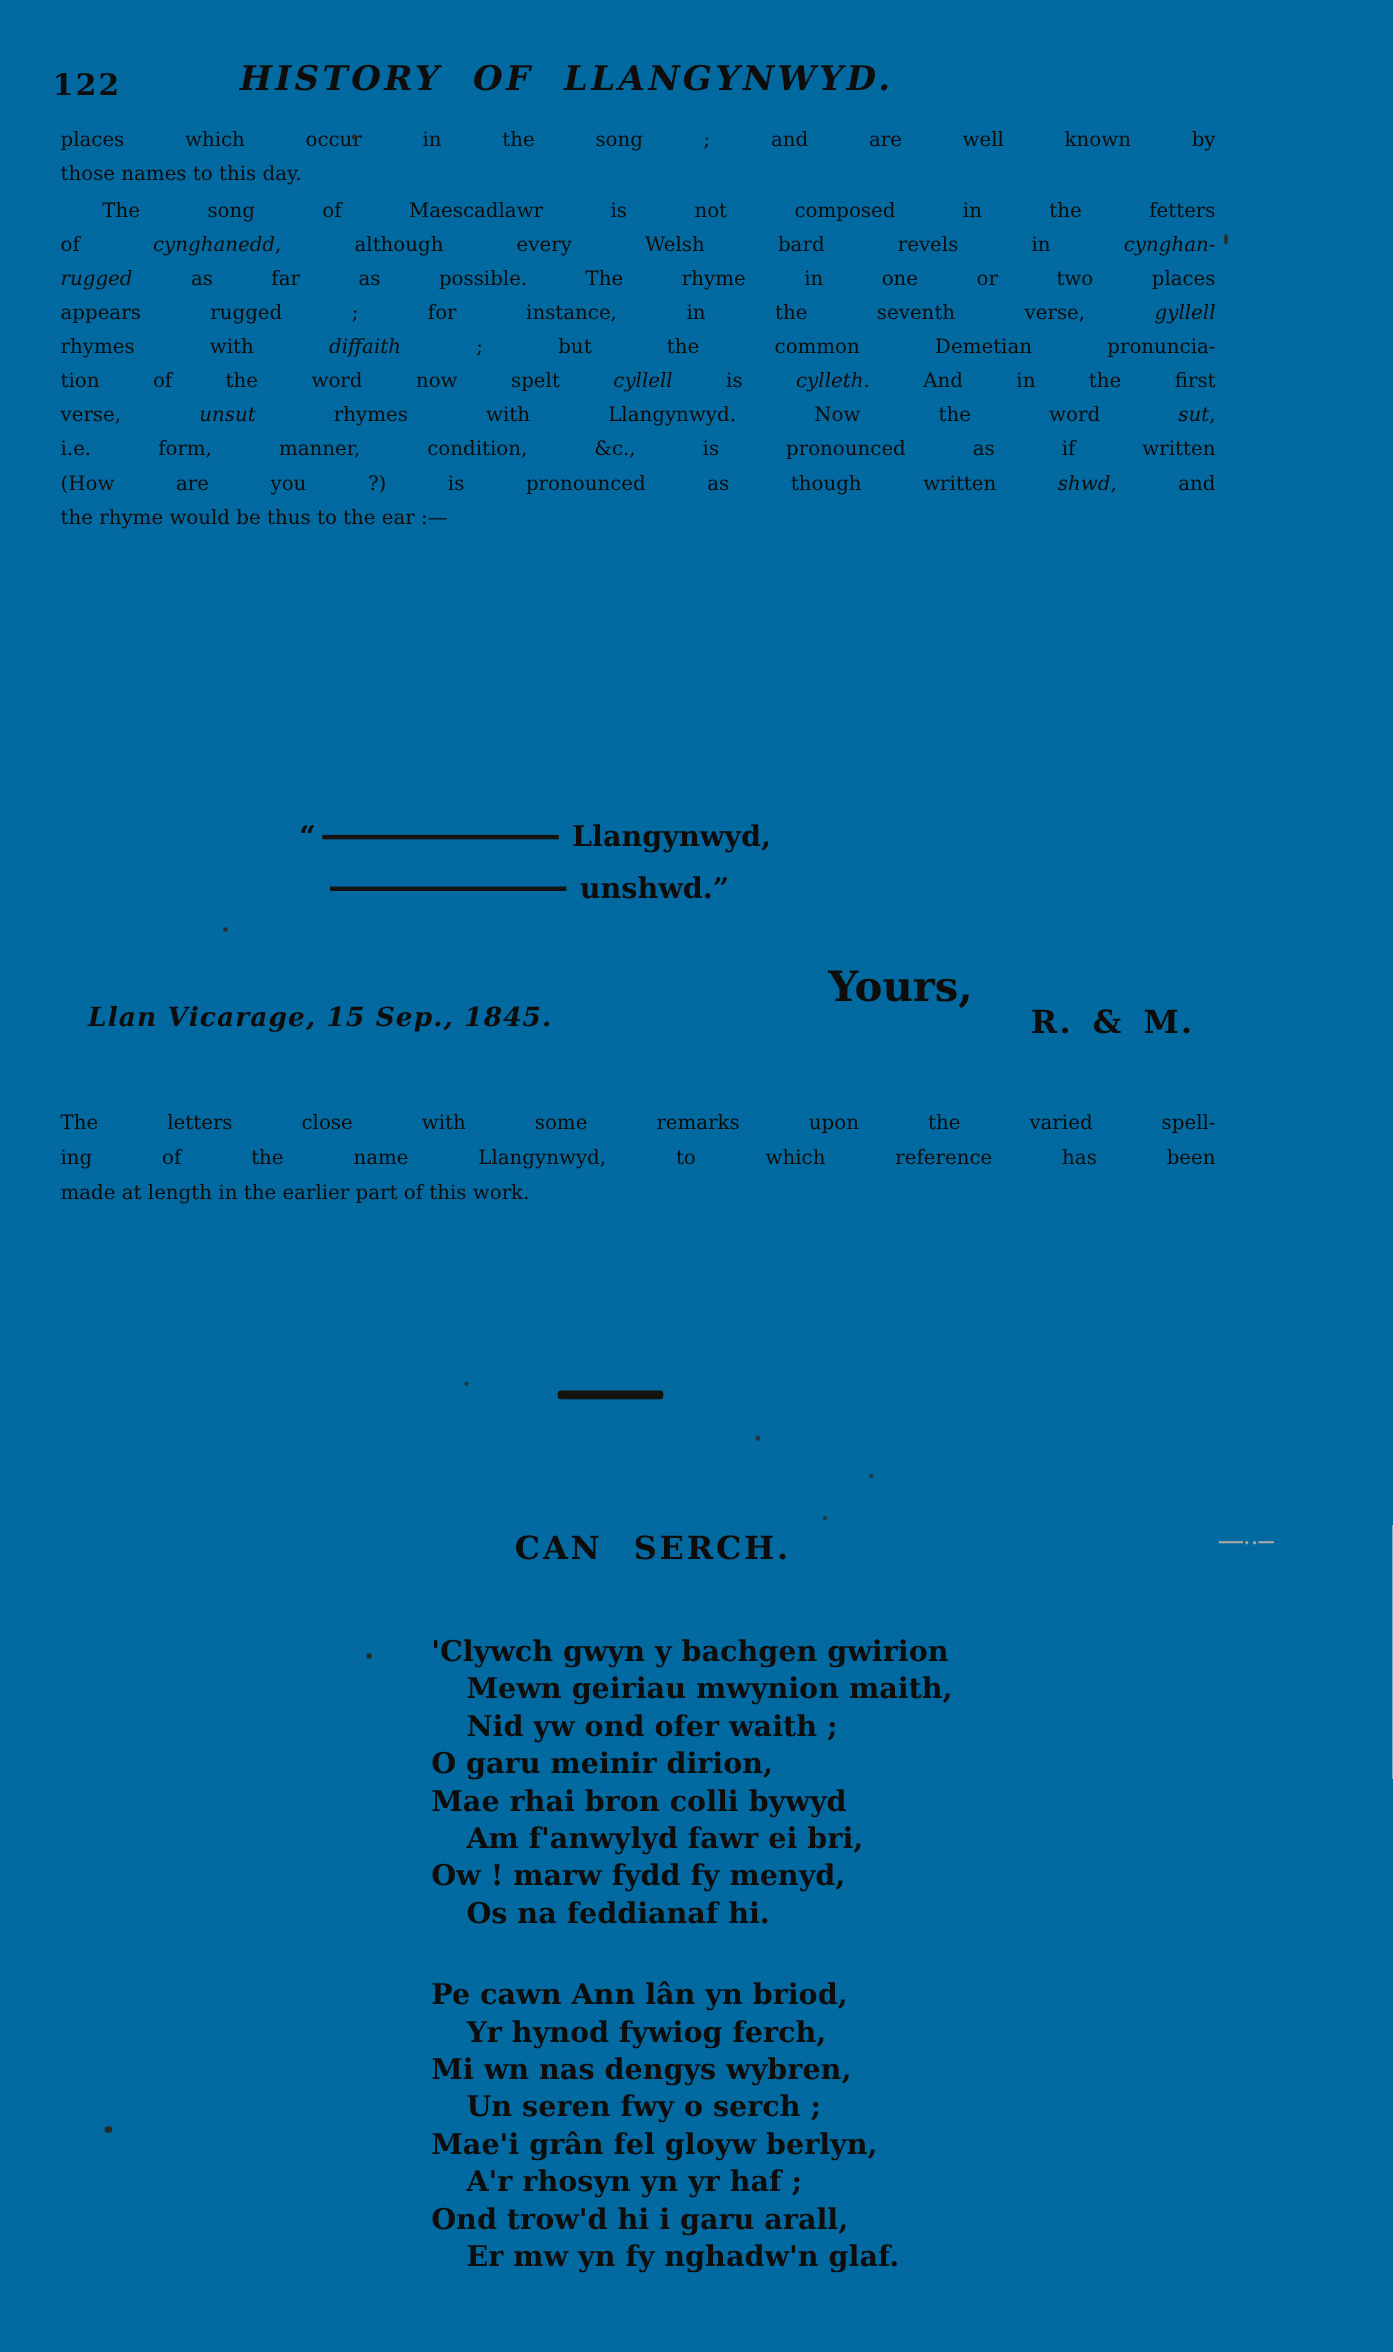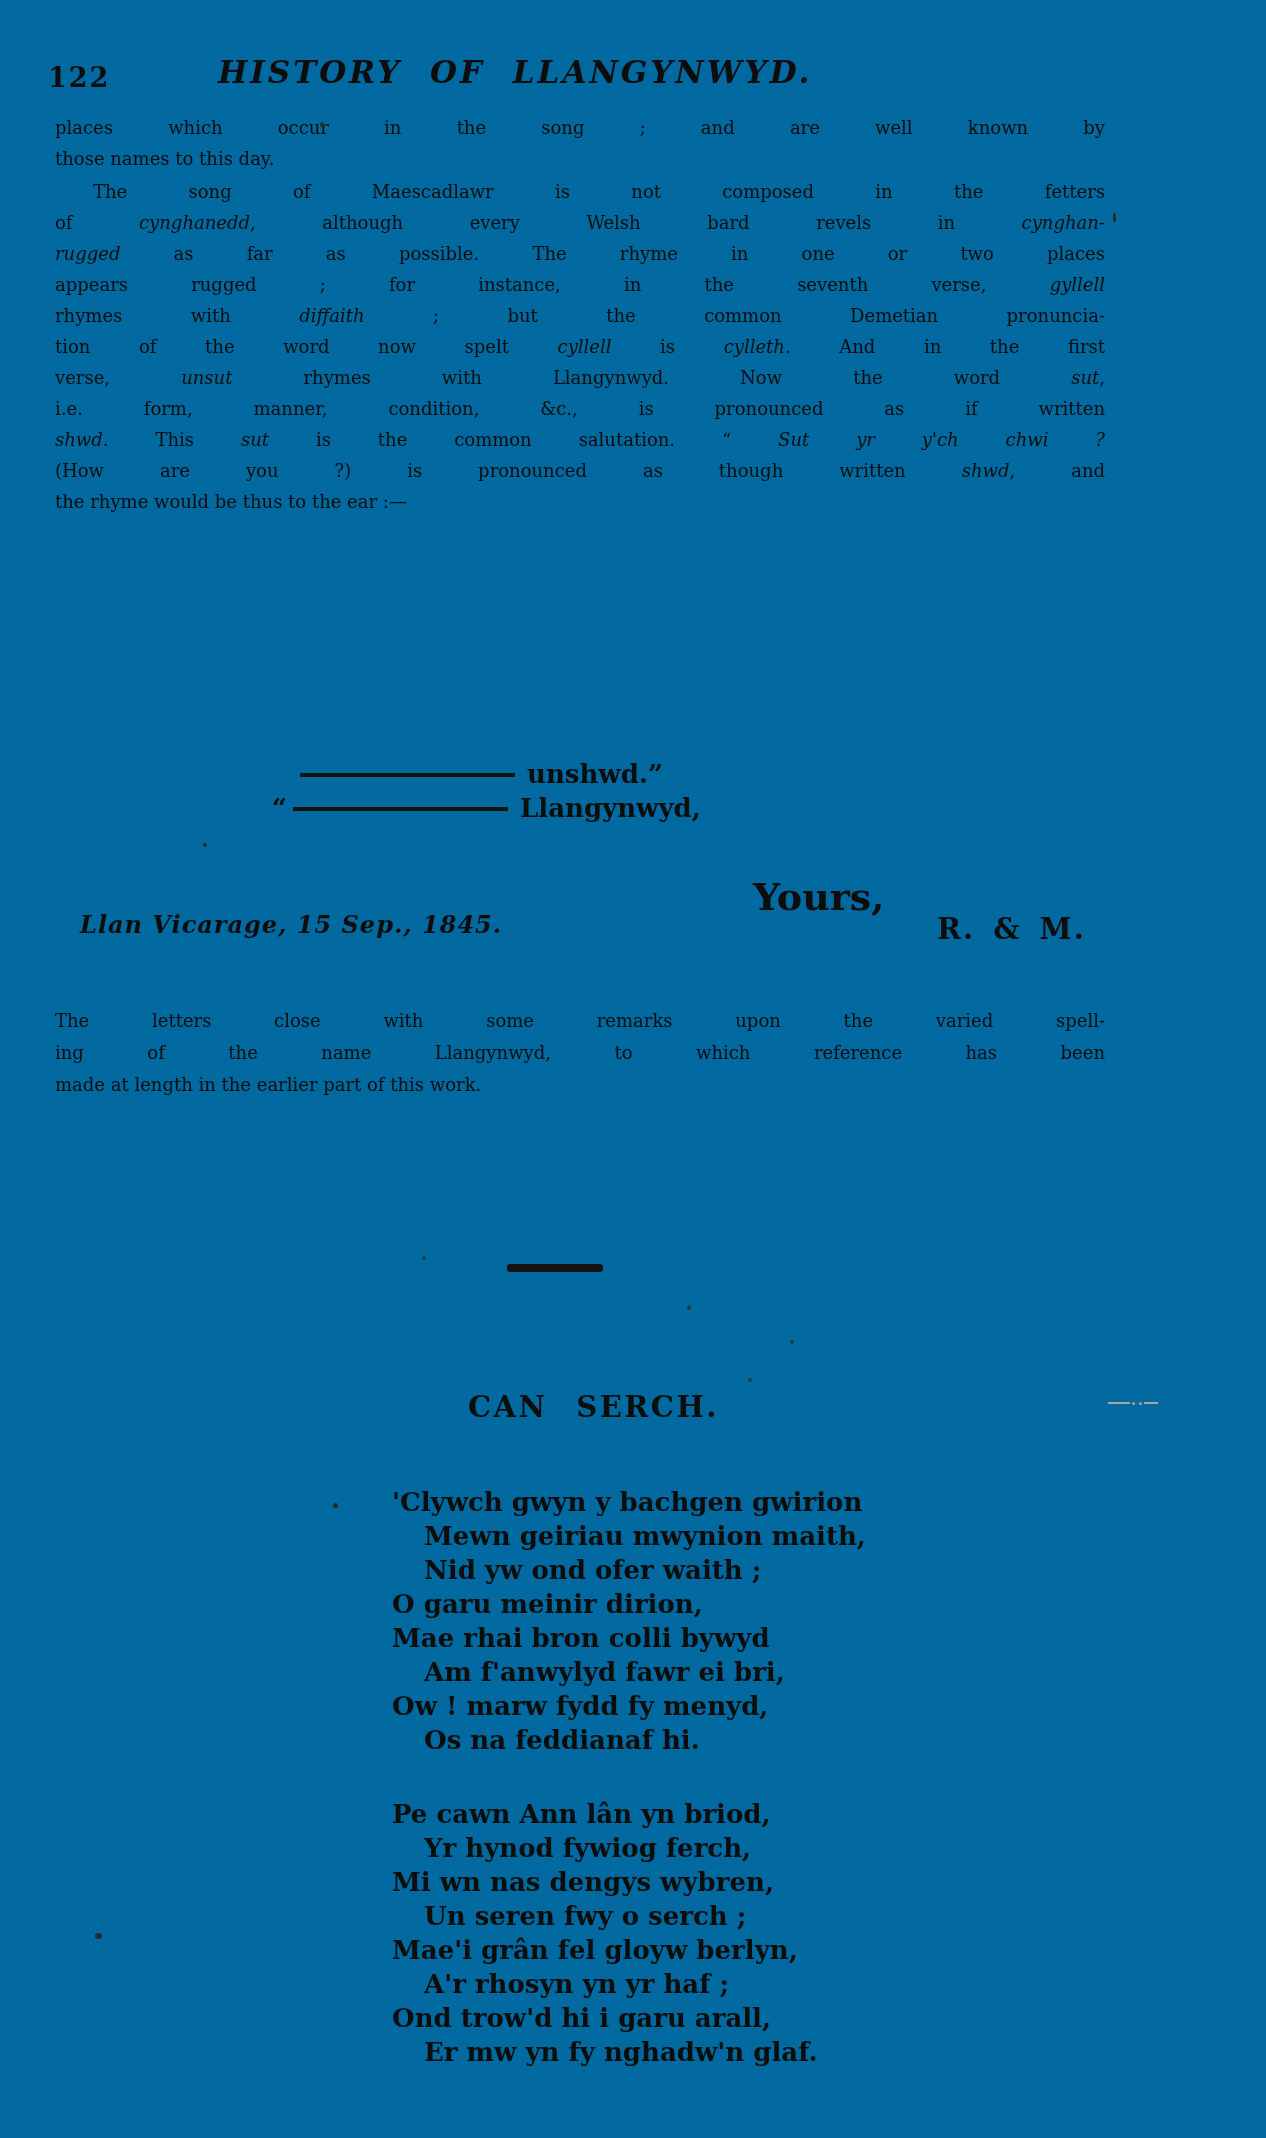--- a/index.html
+++ b/index.html
@@ -65,31 +65,30 @@
 
   <div class="para p2">
       <div class="tline findent"><span>The song of Maescadlawr is not composed in the fetters</span></div>
       <div class="tline"><span>of </span><span class="it">cynghanedd</span><span>, although every Welsh bard revels in </span><span class="it">cynghan-</span></div>
       <div class="tline"><span class="it">rugged</span><span> as far as possible.  The rhyme in one or two places</span></div>
       <div class="tline"><span>appears rugged ; for instance, in the seventh verse, </span><span class="it">gyllell</span></div>
       <div class="tline"><span>rhymes with </span><span class="it">diffaith</span><span> ; but the common Demetian pronuncia-</span></div>
       <div class="tline"><span>tion of the word now spelt </span><span class="it">cyllell</span><span> is </span><span class="it">cylleth</span><span>.  And in the first</span></div>
       <div class="tline"><span>verse, </span><span class="it">unsut</span><span> rhymes with Llangynwyd.  Now the word </span><span class="it">sut</span><span>,</span></div>
       <div class="tline"><span>i.e. form, manner, condition, &amp;c., is pronounced as if written</span></div>
-      <div class="tline"><span class="it">shwd</span><span>.  This </span><span class="it">sut</span><span> is the common salutation.  “ </span><span class="it">Sut yr y'ch chwi ?</span></div>
       <div class="tline"><span>(How are you ?) is pronounced as though written </span><span class="it">shwd</span><span>, and</span></div>
       <div class="tline last"><span>the rhyme would be thus to the ear :—</span></div>
     </div>
 
   <div class="quote">
+    <div class="qline">
+      <span class="qmark">“</span><span class="qdash"></span><span>Llangynwyd,</span>
+    </div>
     <div class="qline qline2">
       <span class="qdash"></span><span>unshwd.”</span>
-    </div>
-    <div class="qline">
-      <span class="qmark">“</span><span class="qdash"></span><span>Llangynwyd,</span>
     </div>
   </div>
 
   <div class="yours">Yours,</div>
   <div class="placedate">Llan Vicarage, 15 Sep., 1845.</div>
   <div class="initials">R. &amp; M.</div>
 
   <div class="para p3">
       <div class="tline"><span>The letters close with some remarks upon the varied spell-</span></div>
       <div class="tline"><span>ing of the name Llangynwyd, to which reference has been</span></div>

